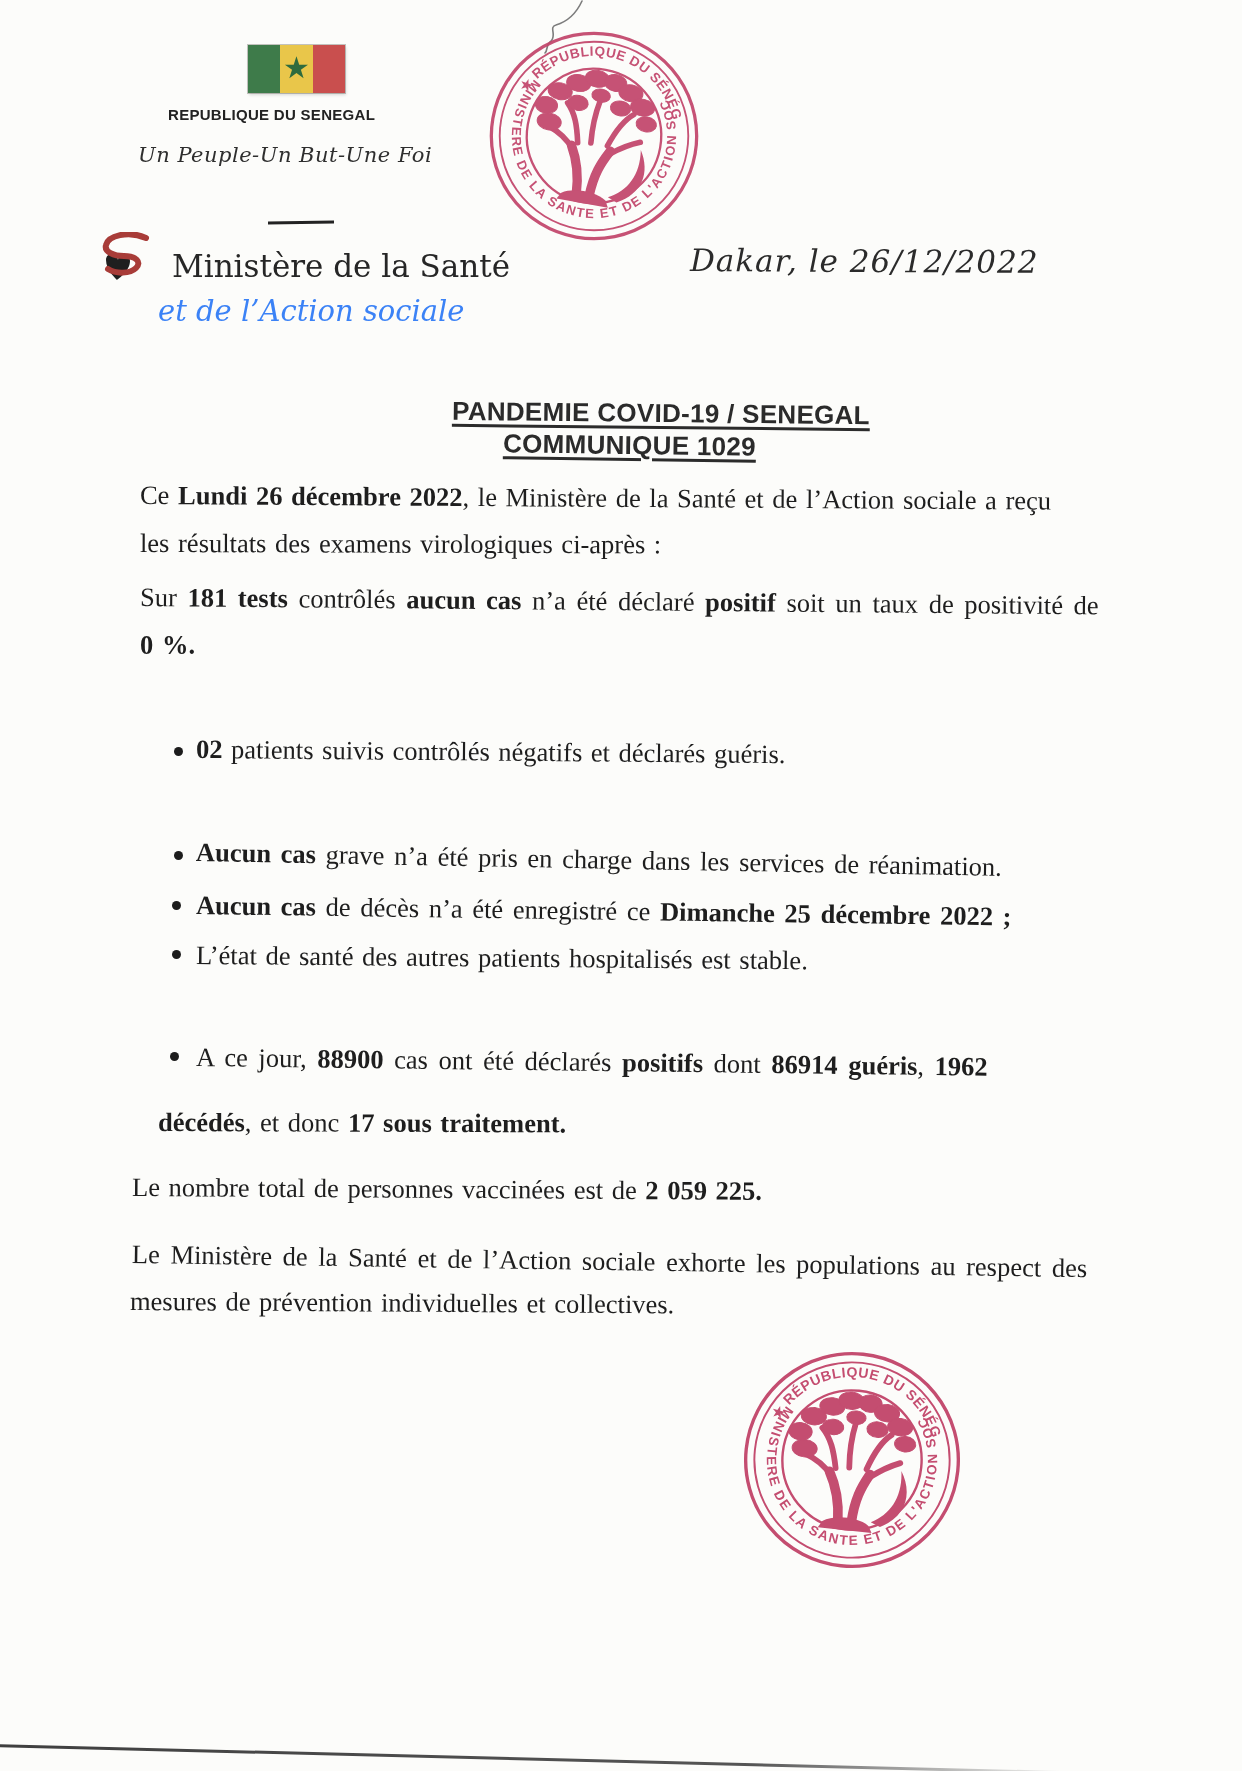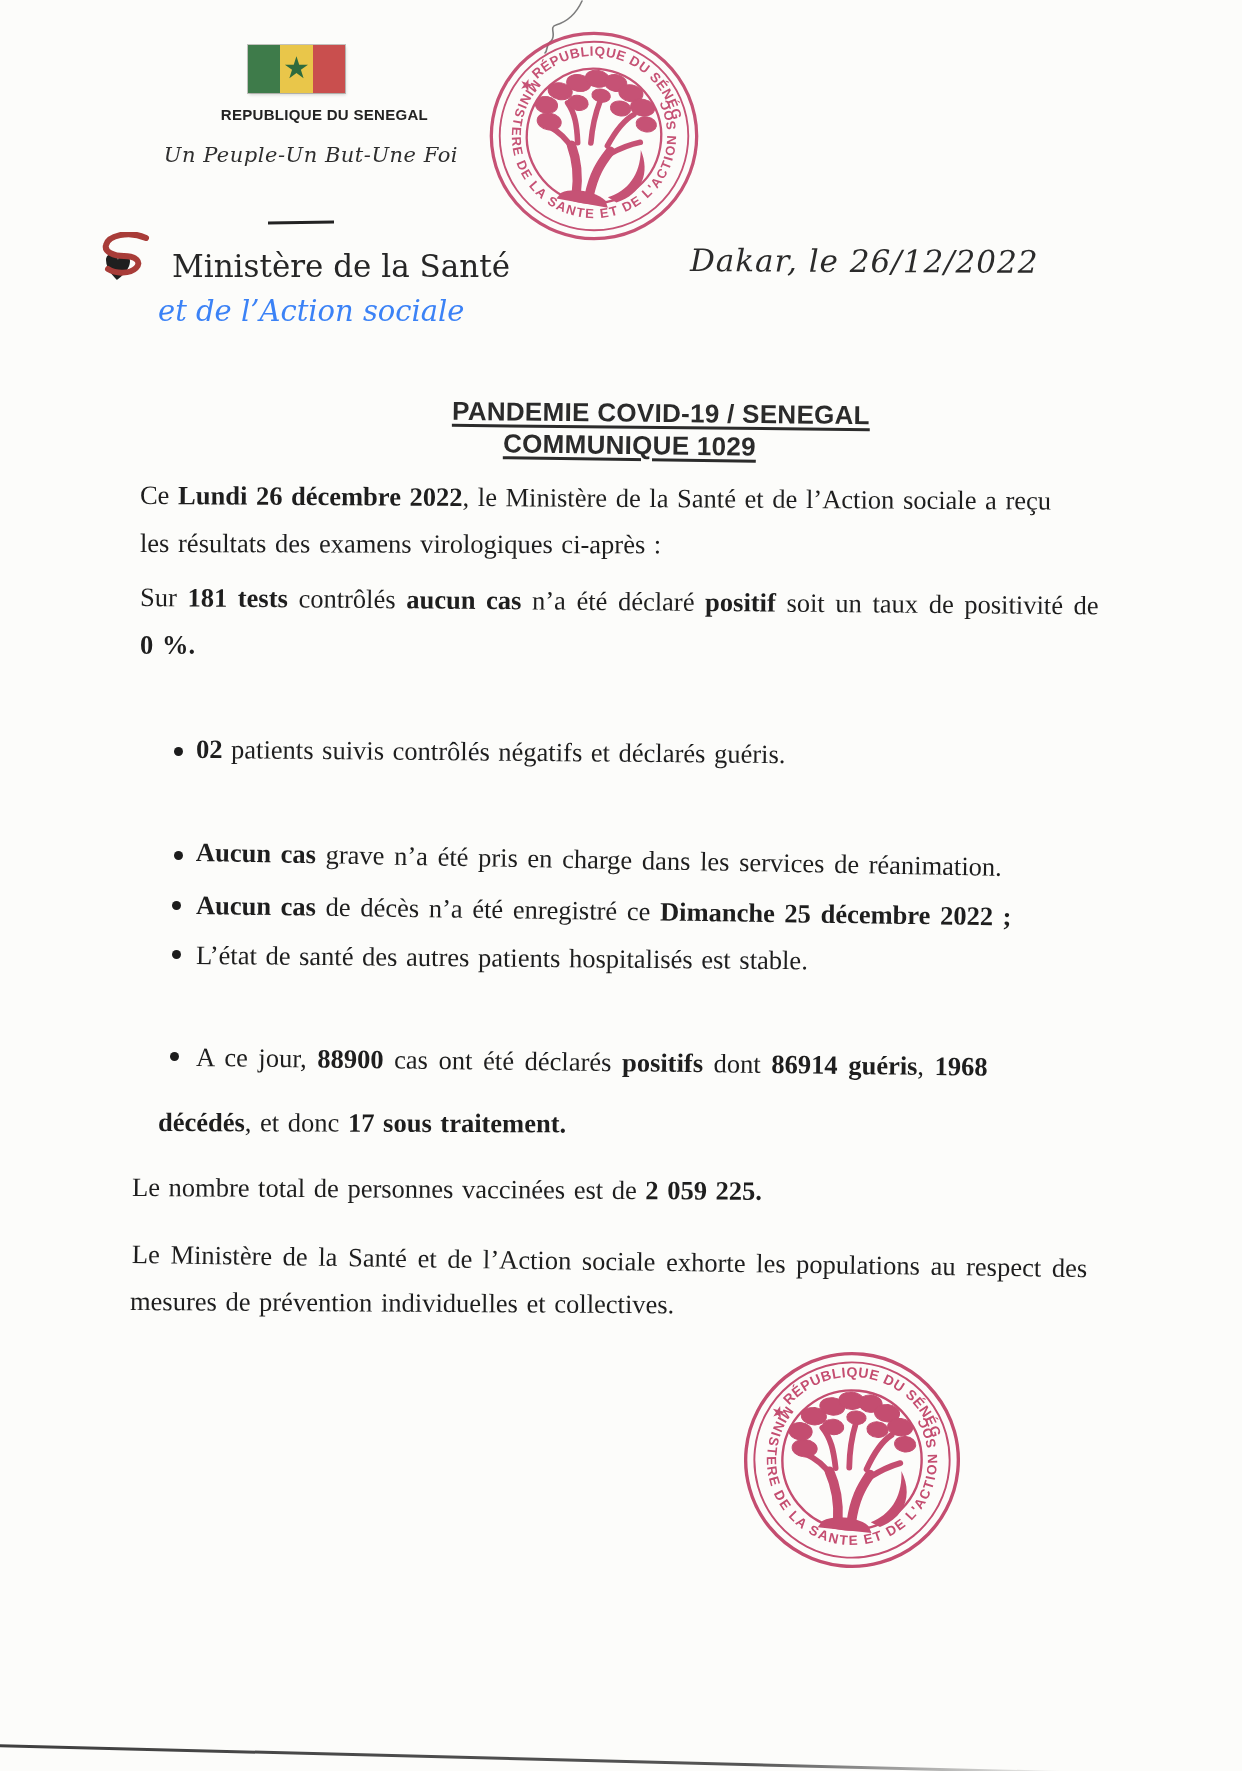--- a/index.html
+++ b/index.html
@@ -9,24 +9,24 @@
     font-family:"Liberation Serif", serif; color:#1e1e1e;
   }
 
   
   .flag{position:absolute; left:248px; top:45px; width:97px; height:48px;
         display:flex; box-shadow:0 0 0 1px rgba(90,90,80,.35), 1px 2px 3px rgba(0,0,0,.15);}
   .flag .band{flex:1;}
   .flag .star{position:absolute; left:50%; top:50%; transform:translate(-50%,-54%);
         font-size:30px; line-height:1; font-family:"DejaVu Sans",sans-serif;}
 
-  .republic-label{position:absolute; left:168px; top:106px; width:260px; text-align:right;
+  .republic-label{position:absolute; left:168px; top:106px; width:260px; text-align:left;
         font-family:"Liberation Sans",sans-serif; font-weight:bold; font-size:15px;
         letter-spacing:.3px; color:#222;}
-  .motto{position:absolute; left:138px; top:143px; width:320px; text-align:right;
+  .motto{position:absolute; left:138px; top:143px; width:320px; text-align:left;
         font-family:"DejaVu Serif",serif; font-style:italic; font-size:21px;
         letter-spacing:.5px; color:#2e2e2e;}
   .divider{position:absolute; left:268px; top:221px; width:66px; height:3px;
         background:#232323; transform:rotate(-1deg);}
 
   .ministry-logo{position:absolute; left:88px; top:232px; width:66px; height:60px;}
 
   .ministry-l1{position:absolute; left:172px; top:248px;
         font-family:"DejaVu Serif",serif; font-size:31px; color:#262626;}
   .ministry-l2{position:absolute; left:158px; top:294px;
@@ -164,21 +164,21 @@
   <div class="dot dot2"></div>
   <div class="ln b2"><span class="b">Aucun cas</span><span> grave n’a été pris en charge dans les services de réanimation.</span></div>
 
   <div class="dot dot3"></div>
   <div class="ln b3"><span class="b">Aucun cas</span><span> de décès n’a été enregistré ce </span><span class="b">Dimanche 25 décembre 2022 ;</span></div>
 
   <div class="dot dot4"></div>
   <div class="ln b4"><span>L’état de santé des autres patients hospitalisés est stable.</span></div>
 
   <div class="dot dot5"></div>
-  <div class="ln b5l1"><span>A ce jour, </span><span class="b">88900</span><span> cas ont été déclarés </span><span class="b">positifs</span><span> dont </span><span class="b">86914 guéris</span><span>, </span><span class="b">1968</span></div>
+  <div class="ln b5l1"><span>A ce jour, </span><span class="b">88900</span><span> cas ont été déclarés </span><span class="b">positifs</span><span> dont </span><span class="b">86914 guéris</span><span>, </span><span class="b">1962</span></div>
   <div class="ln b5l2"><span class="b">décédés</span><span>, et donc </span><span class="b">17 sous traitement.</span></div>
 
   <div class="ln p3"><span>Le nombre total de personnes vaccinées est de </span><span class="b">2 059 225.</span></div>
   <div class="ln p4l1"><span>Le Ministère de la Santé et de l’Action sociale exhorte les populations au respect des</span></div>
   <div class="ln p4l2"><span>mesures de prévention individuelles et collectives.</span></div>
 
   <div class="stamp stamp-bottom">
     <svg viewBox="0 0 240 240">
       <defs>
         <path id="arcTopB" d="M 39.2 90.6 A 86 86 0 0 1 200.8 90.6"></path>

